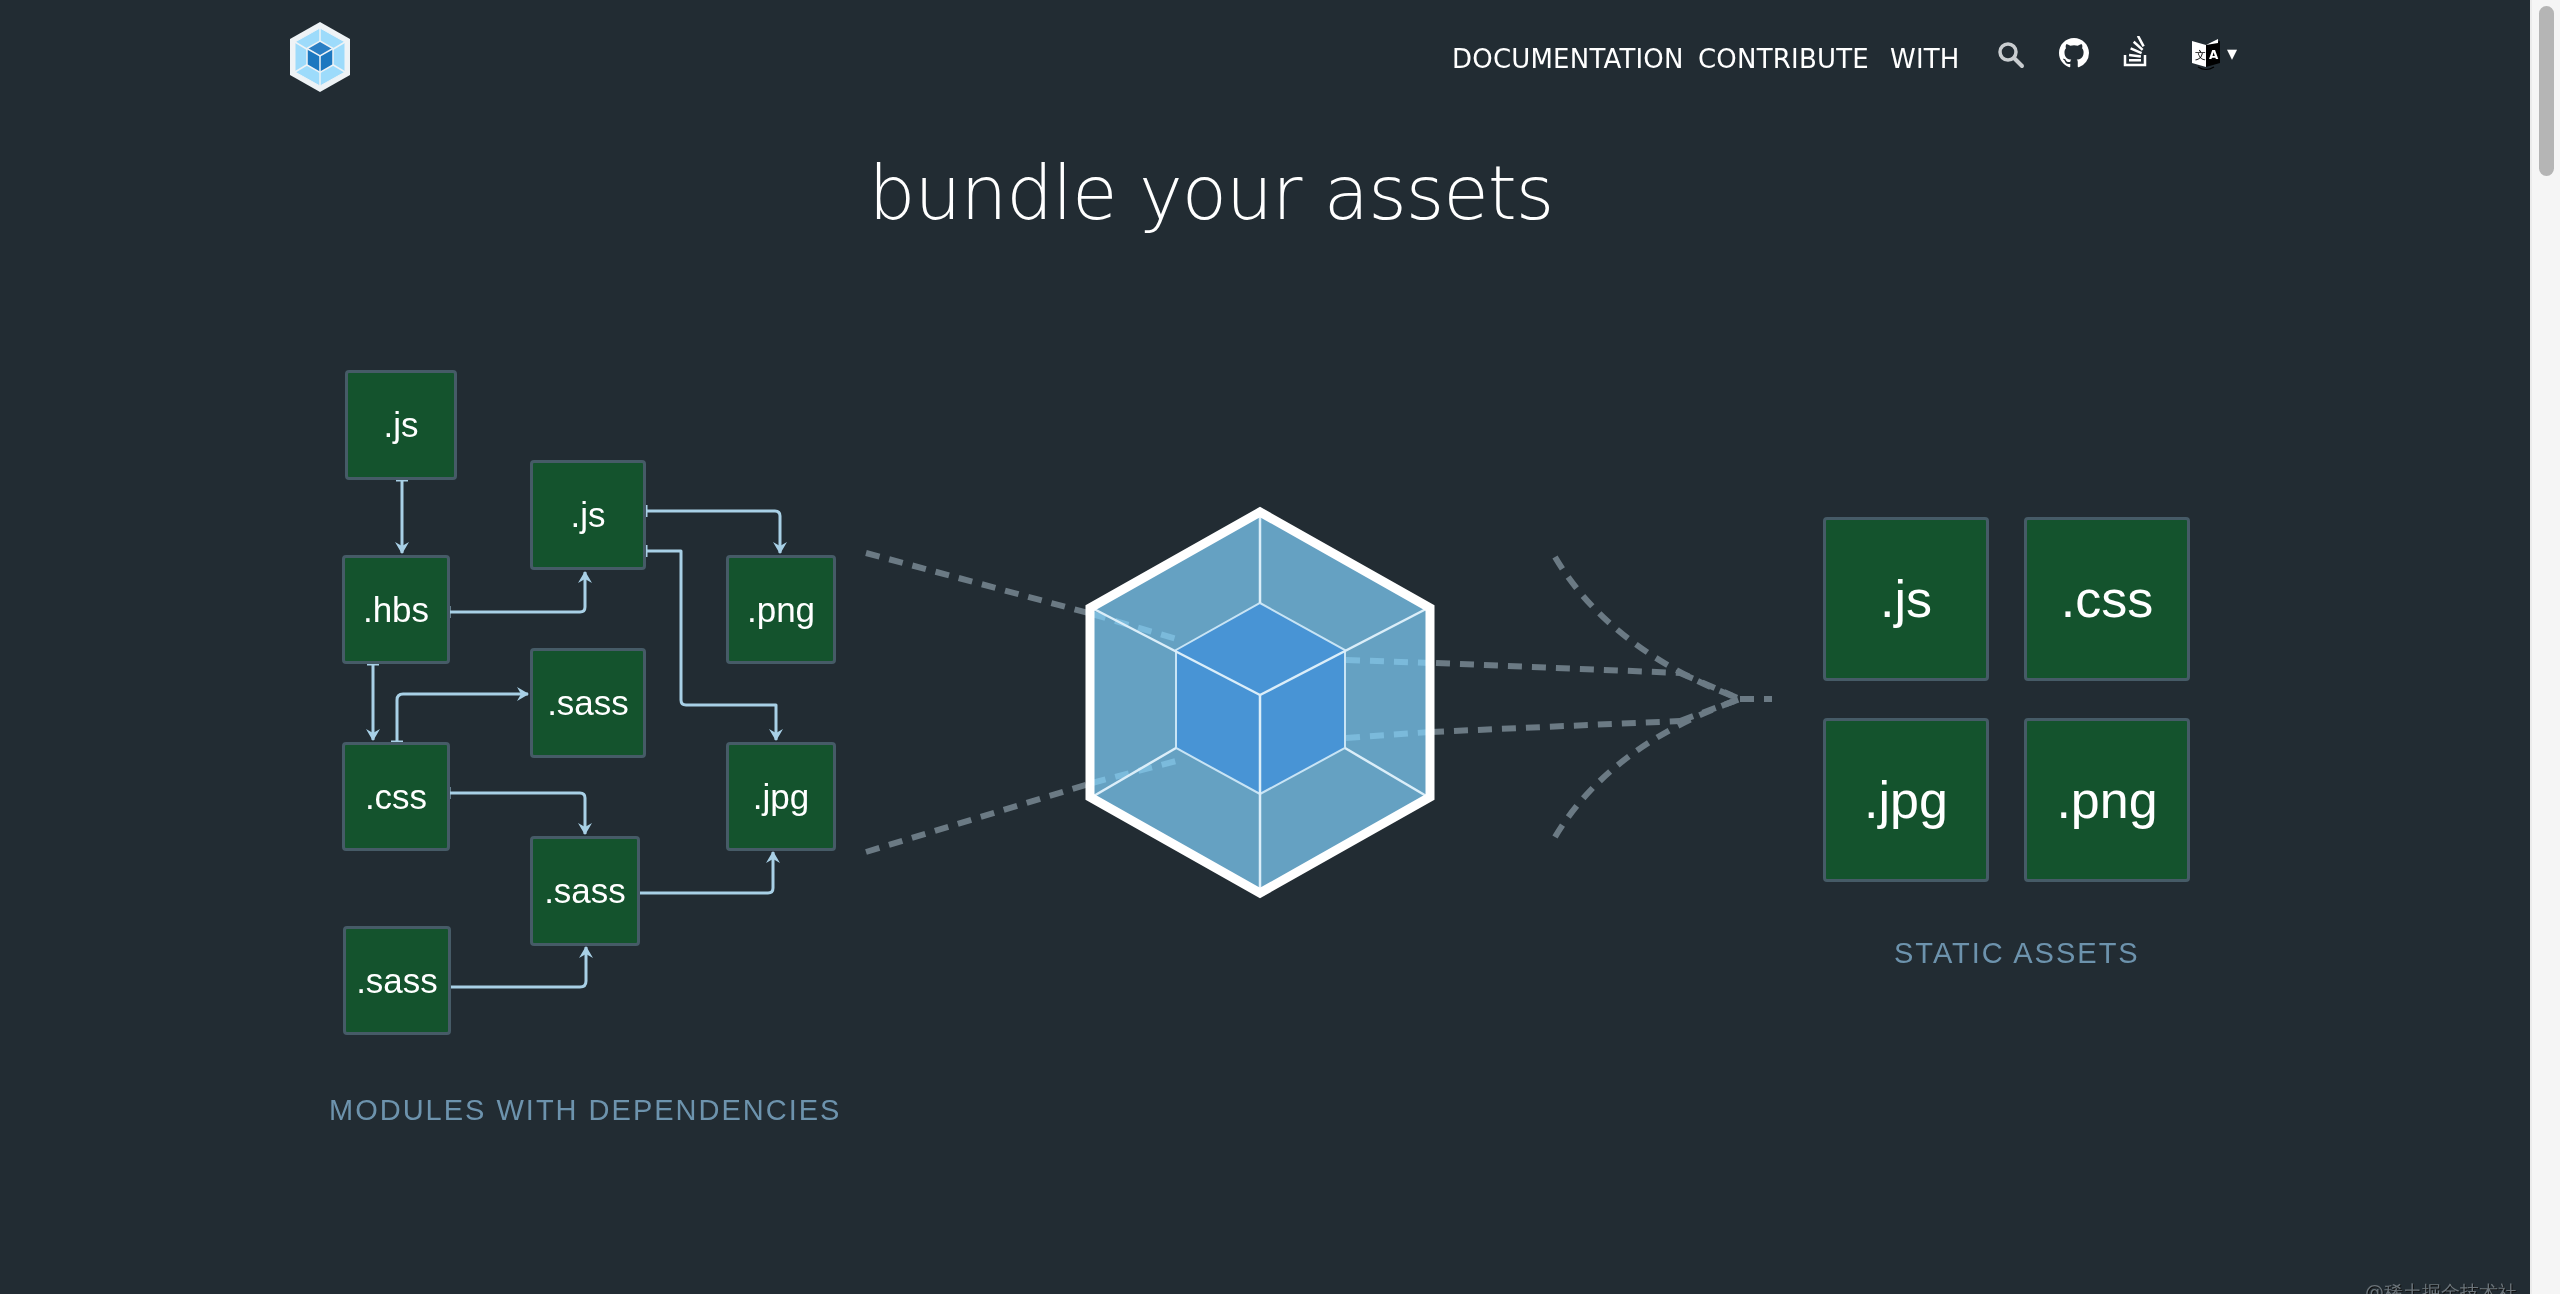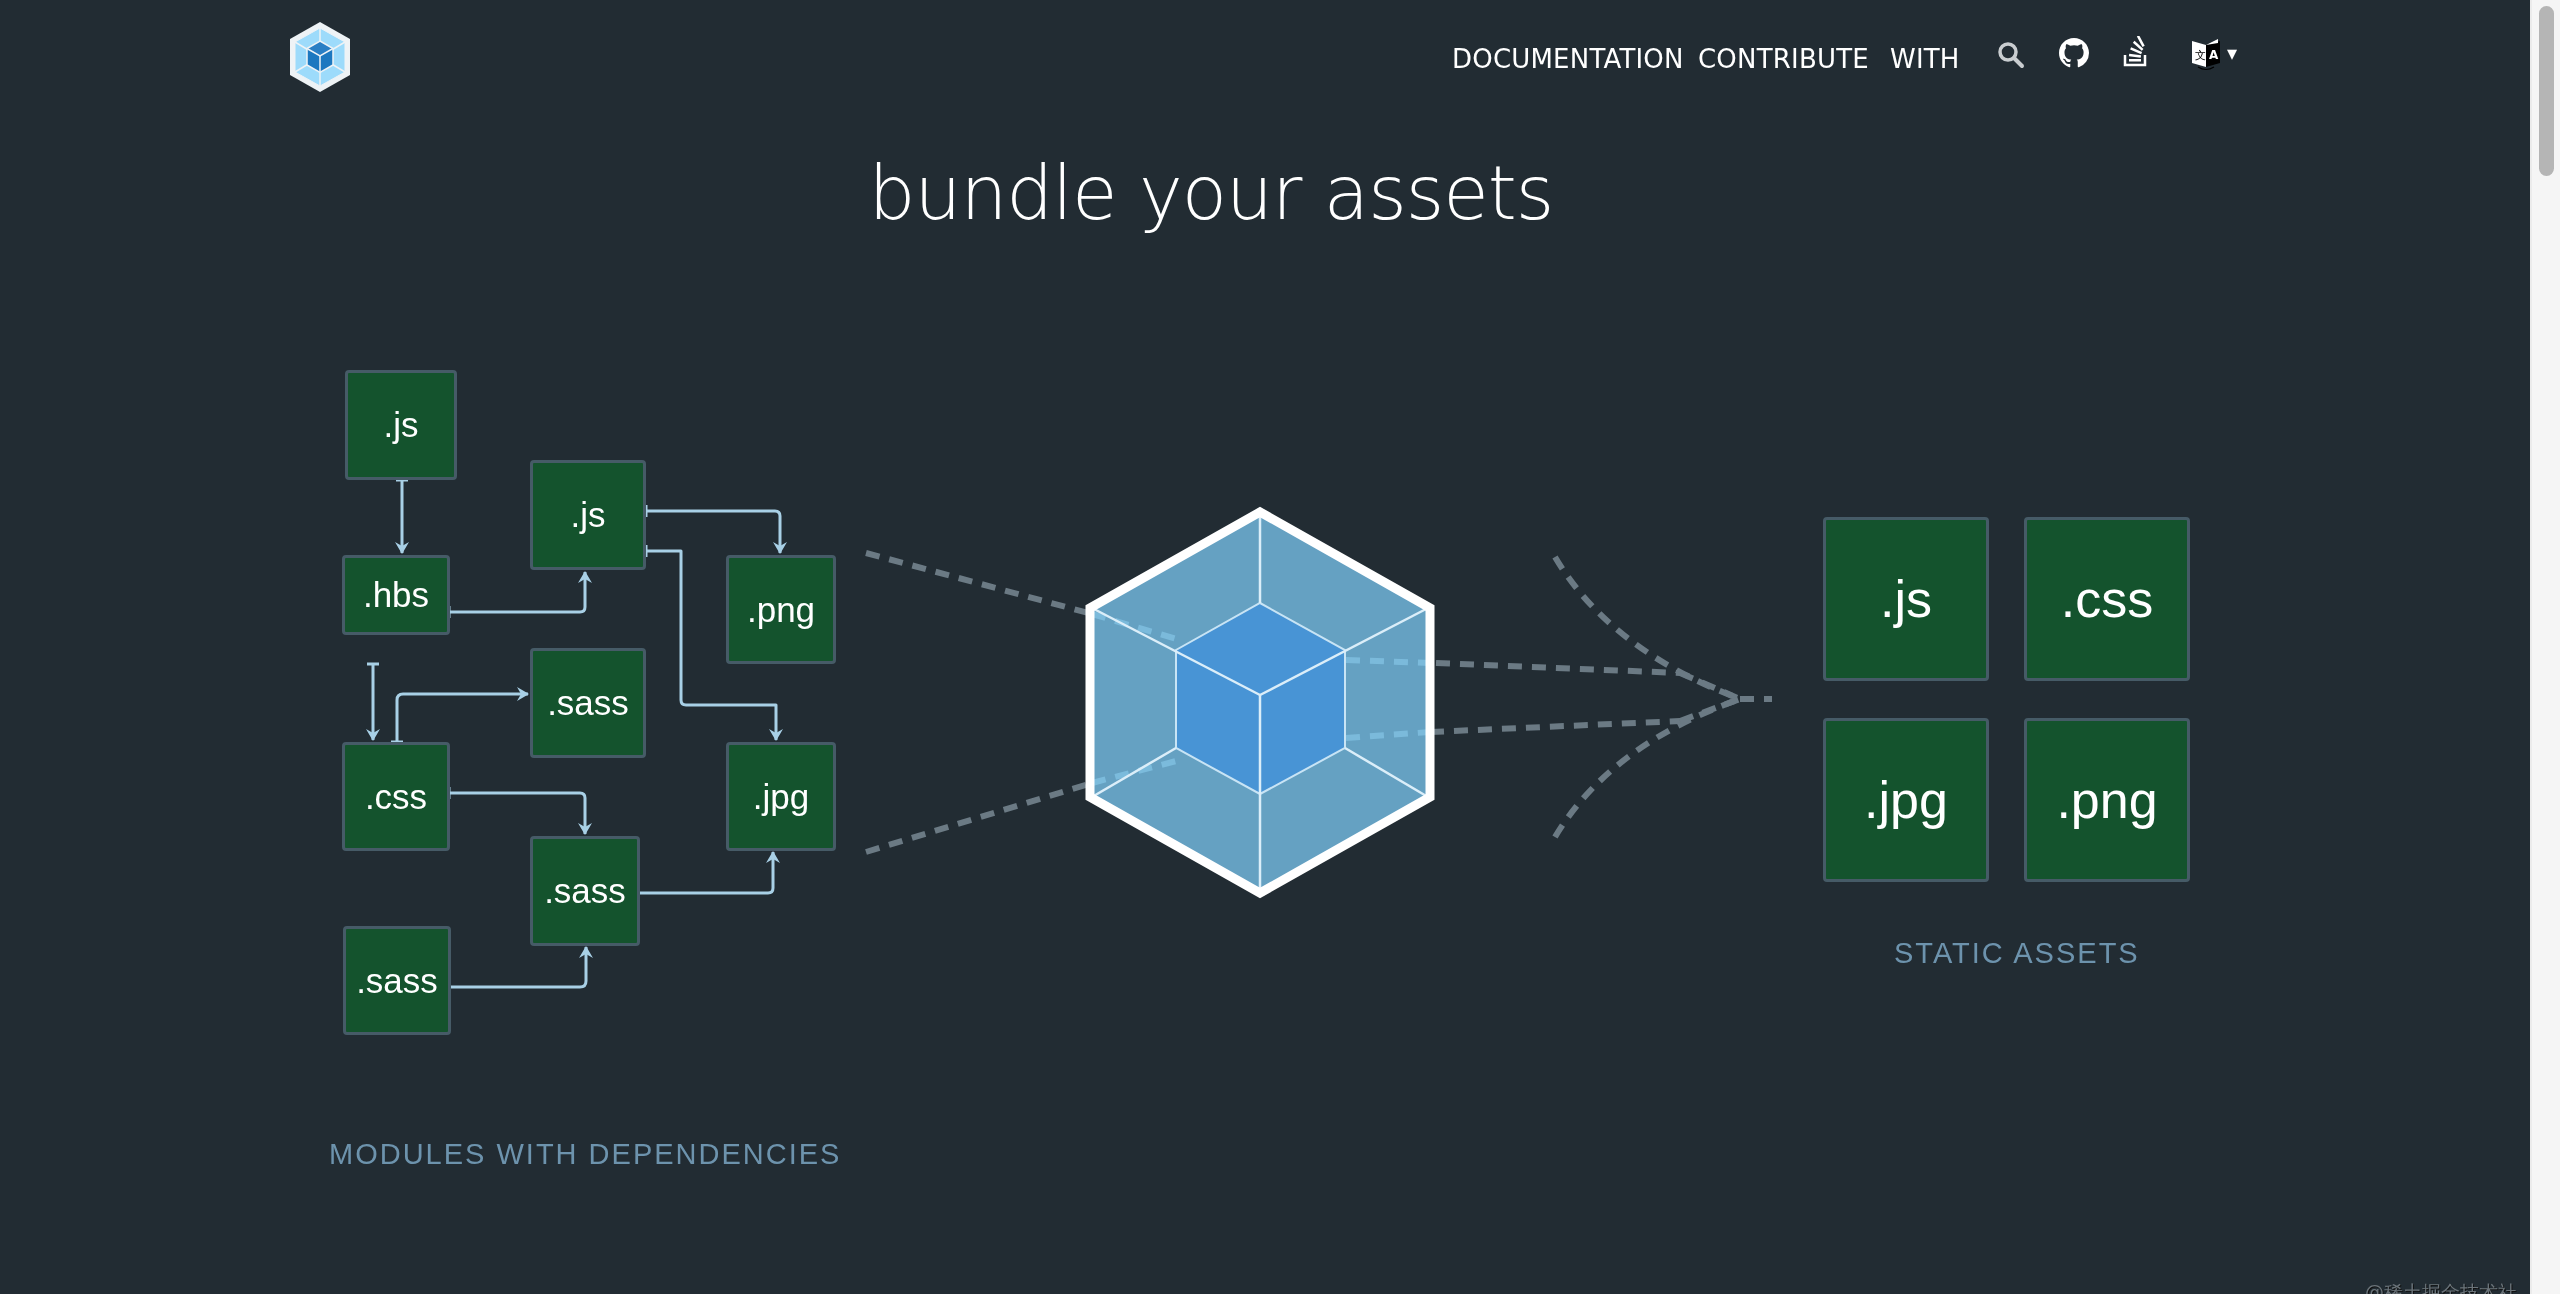--- a/index.html
+++ b/index.html
@@ -160,21 +160,21 @@
       <polygon points="1260,512 1430,608 1430,797 1260,893 1090,797 1090,608" fill="none" stroke="#ffffff" stroke-width="9" stroke-linejoin="miter"></polygon>
     </g>
   </svg>
 
   <div class="box" style="left:345px; top:370px; width:112px; height:110px;">
       <span>.js</span>
     </div>
   <div class="box" style="left:530px; top:460px; width:116px; height:110px;">
       <span>.js</span>
     </div>
-  <div class="box" style="left:342px; top:555px; width:108px; height:80px;">
+  <div class="box" style="left:342px; top:555px; width:108px; height:109px;">
       <span>.hbs</span>
     </div>
   <div class="box" style="left:726px; top:555px; width:110px; height:109px;">
       <span>.png</span>
     </div>
   <div class="box" style="left:530px; top:648px; width:116px; height:110px;">
       <span>.sass</span>
     </div>
   <div class="box" style="left:342px; top:742px; width:108px; height:109px;">
       <span>.css</span>
@@ -182,21 +182,21 @@
   <div class="box" style="left:726px; top:742px; width:110px; height:109px;">
       <span>.jpg</span>
     </div>
   <div class="box" style="left:530px; top:836px; width:110px; height:110px;">
       <span>.sass</span>
     </div>
   <div class="box" style="left:343px; top:926px; width:108px; height:109px;">
       <span>.sass</span>
     </div>
 
-  <span class="caption" style="left:329px; top:1094px;margin-top:44px;">MODULES WITH DEPENDENCIES</span>
+  <span class="caption" style="left:329px; top:1094px;">MODULES WITH DEPENDENCIES</span>
 
   <div class="box big" style="left:1823px; top:517px; width:166px; height:164px;">
       <span>.js</span>
     </div>
   <div class="box big" style="left:2024px; top:517px; width:166px; height:164px;">
       <span>.css</span>
     </div>
   <div class="box big" style="left:1823px; top:718px; width:166px; height:164px;">
       <span>.jpg</span>
     </div>

